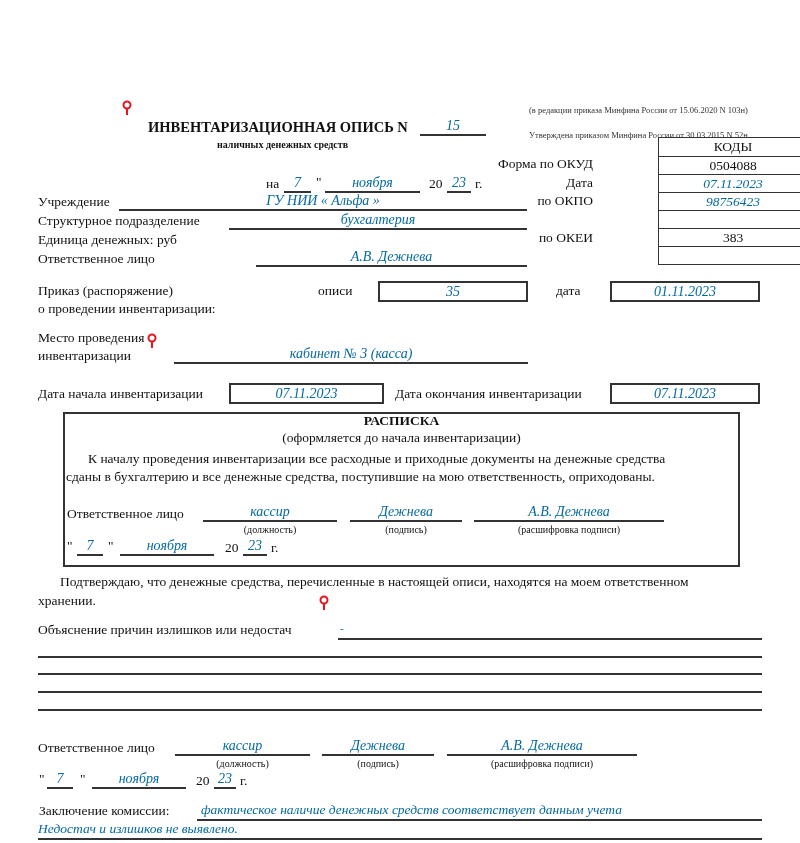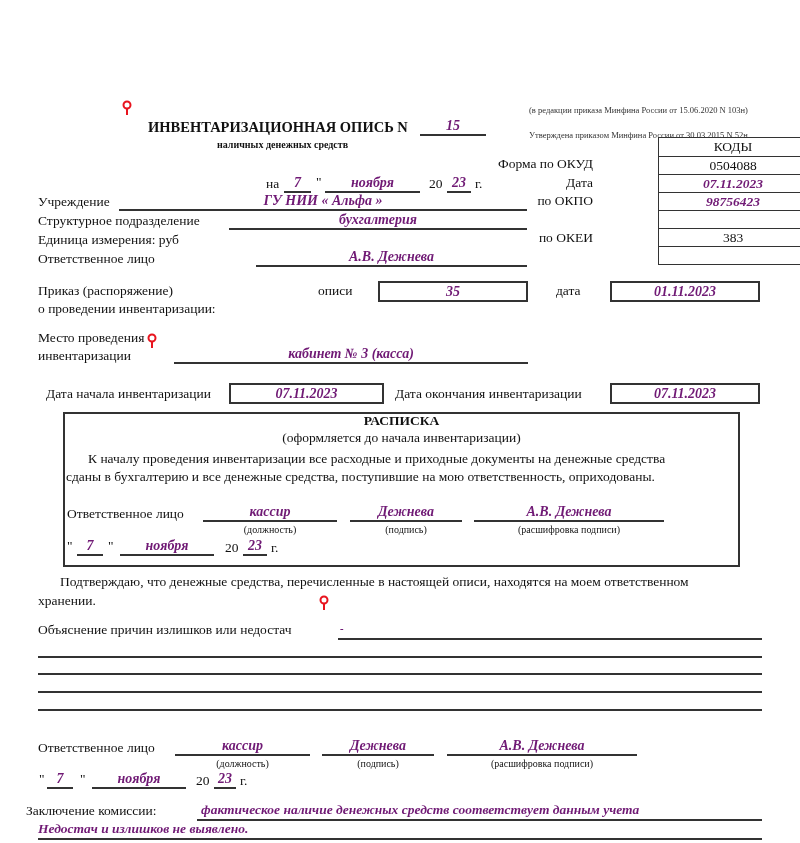--- a/index.html
+++ b/index.html
@@ -1,20 +1,20 @@
 <!DOCTYPE html>
 <html><head>
 <meta charset="utf-8">
 <style>
   html, body { margin:0; padding:0; background:#ffffff; }
   body { width:800px; height:843px; position:relative; overflow:hidden;
          font-family:"Liberation Serif", "DejaVu Serif", serif; color:#111; }
   .abs { position:absolute; }
   .lbl { font-size:13.5px; white-space:nowrap; }
-  .red { color:#701a75; font-style:italic; font-weight:bold; }
+  .red { color:#0369a1; font-style:italic; font-weight:normal; }
   .val { font-size:14px; white-space:nowrap; text-align:center; }
   .uline { border-bottom:2px solid #333; }
   .box { border:2px solid #333; box-sizing:border-box; text-align:center; }
   .small { font-size:10px; white-space:nowrap; text-align:center; }
   .header-note { font-size:8.5px; color:#333; white-space:nowrap; }
   .pin { position:absolute; width:12px; height:16px; }
   .codes { position:absolute; left:610px; top:137px; width:150px; border:1.5px solid #333; box-sizing:border-box;margin-left:48px; }
   .codes .row { height:18px; border-top:1.5px solid #333; text-align:center; font-size:13.5px; line-height:18px; box-sizing:border-box; }
   .codes .row:first-child { border-top:none; }
   .receipt { position:absolute; left:63px; top:412px; width:677px; height:155px; border:2px solid #333; box-sizing:border-box; }
@@ -65,37 +65,37 @@
   <div class="row">383</div>
   <div class="row"></div>
 </div>
 
 <div class="abs lbl" style="left:38px;top:194px;">Учреждение</div>
 <div class="abs val red uline" style="left:119px;top:193px;width:408px;">ГУ НИИ  « Альфа »</div>
 
 <div class="abs lbl" style="left:38px;top:213px;">Структурное подразделение</div>
 <div class="abs val red uline" style="left:229px;top:212px;width:298px;">бухгалтерия</div>
 
-<div class="abs lbl" style="left:38px;top:232px;">Единица измерения: руб</div>
+<div class="abs lbl" style="left:38px;top:232px;">Единица денежных: руб</div>
 
 <div class="abs lbl" style="left:38px;top:251px;">Ответственное лицо</div>
 <div class="abs val red uline" style="left:256px;top:249px;width:271px;">А.В. Дежнева</div>
 
 <div class="abs lbl" style="left:38px;top:283px;">Приказ (распоряжение)</div>
 <div class="abs lbl" style="left:38px;top:301px;">о проведении инвентаризации:</div>
 <div class="abs lbl" style="left:318px;top:283px;">описи</div>
 <div class="abs val red box" style="left:378px;top:281px;width:150px;height:21px;line-height:17px;">35</div>
 <div class="abs lbl" style="left:556px;top:283px;">дата</div>
 <div class="abs val red box" style="left:610px;top:281px;width:150px;height:21px;line-height:17px;">01.11.2023</div>
 
 <div class="abs lbl" style="left:38px;top:330px;">Место проведения</div>
 <div class="abs lbl" style="left:38px;top:348px;">инвентаризации</div>
 <div class="abs val red uline" style="left:174px;top:346px;width:354px;">кабинет № 3 (касса)</div>
 
-<div class="abs lbl" style="left:38px;top:386px;margin-left:8px;">Дата начала инвентаризации</div>
+<div class="abs lbl" style="left:38px;top:386px;">Дата начала инвентаризации</div>
 <div class="abs val red box" style="left:229px;top:383px;width:155px;height:21px;line-height:17px;">07.11.2023</div>
 <div class="abs lbl" style="left:395px;top:386px;">Дата окончания инвентаризации</div>
 <div class="abs val red box" style="left:610px;top:383px;width:150px;height:21px;line-height:17px;">07.11.2023</div>
 
 <div class="receipt"></div>
 <div class="abs" style="left:63px;width:677px;top:413px;text-align:center;font-size:13.5px;font-weight:bold;">РАСПИСКА</div>
 <div class="abs" style="left:63px;width:677px;top:430px;text-align:center;font-size:13.5px;">(оформляется до начала инвентаризации)</div>
 <div class="abs lbl" style="left:88px;top:451px;">К началу проведения инвентаризации все расходные и приходные документы на денежные средства</div>
 <div class="abs lbl" style="left:66px;top:469px;">сданы в бухгалтерию и все денежные средства, поступившие на мою ответственность, оприходованы.</div>
 
@@ -136,19 +136,19 @@
 <div class="abs small" style="left:447px;width:190px;top:758px;">(расшифровка подписи)</div>
 
 <div class="abs lbl" style="left:39px;top:771px;">"</div>
 <div class="abs val red uline" style="left:47px;top:771px;width:26px;">7</div>
 <div class="abs lbl" style="left:80px;top:771px;">"</div>
 <div class="abs val red uline" style="left:92px;top:771px;width:94px;">ноября</div>
 <div class="abs lbl" style="left:196px;top:773px;">20</div>
 <div class="abs val red uline" style="left:214px;top:771px;width:22px;">23</div>
 <div class="abs lbl" style="left:240px;top:773px;">г.</div>
 
-<div class="abs lbl" style="left:26px;top:803px;text-align:center;">Заключение комиссии:</div>
+<div class="abs lbl" style="left:39px;top:803px;text-align:center;">Заключение комиссии:</div>
 <div class="abs uline" style="left:197px;top:802px;width:565px;height:17px;">
   <span class="red" style="font-size:13.5px;position:absolute;left:4px;top:0;white-space:nowrap;">фактическое наличие денежных средств  соответствует данным учета</span>
 </div>
 <div class="abs uline" style="left:38px;top:821px;width:724px;height:17px;text-align:right;">
   <span class="red" style="font-size:13.5px;position:absolute;left:0;top:0;white-space:nowrap;">Недостач и излишков не выявлено.</span>
 </div>
 
 </body></html>

